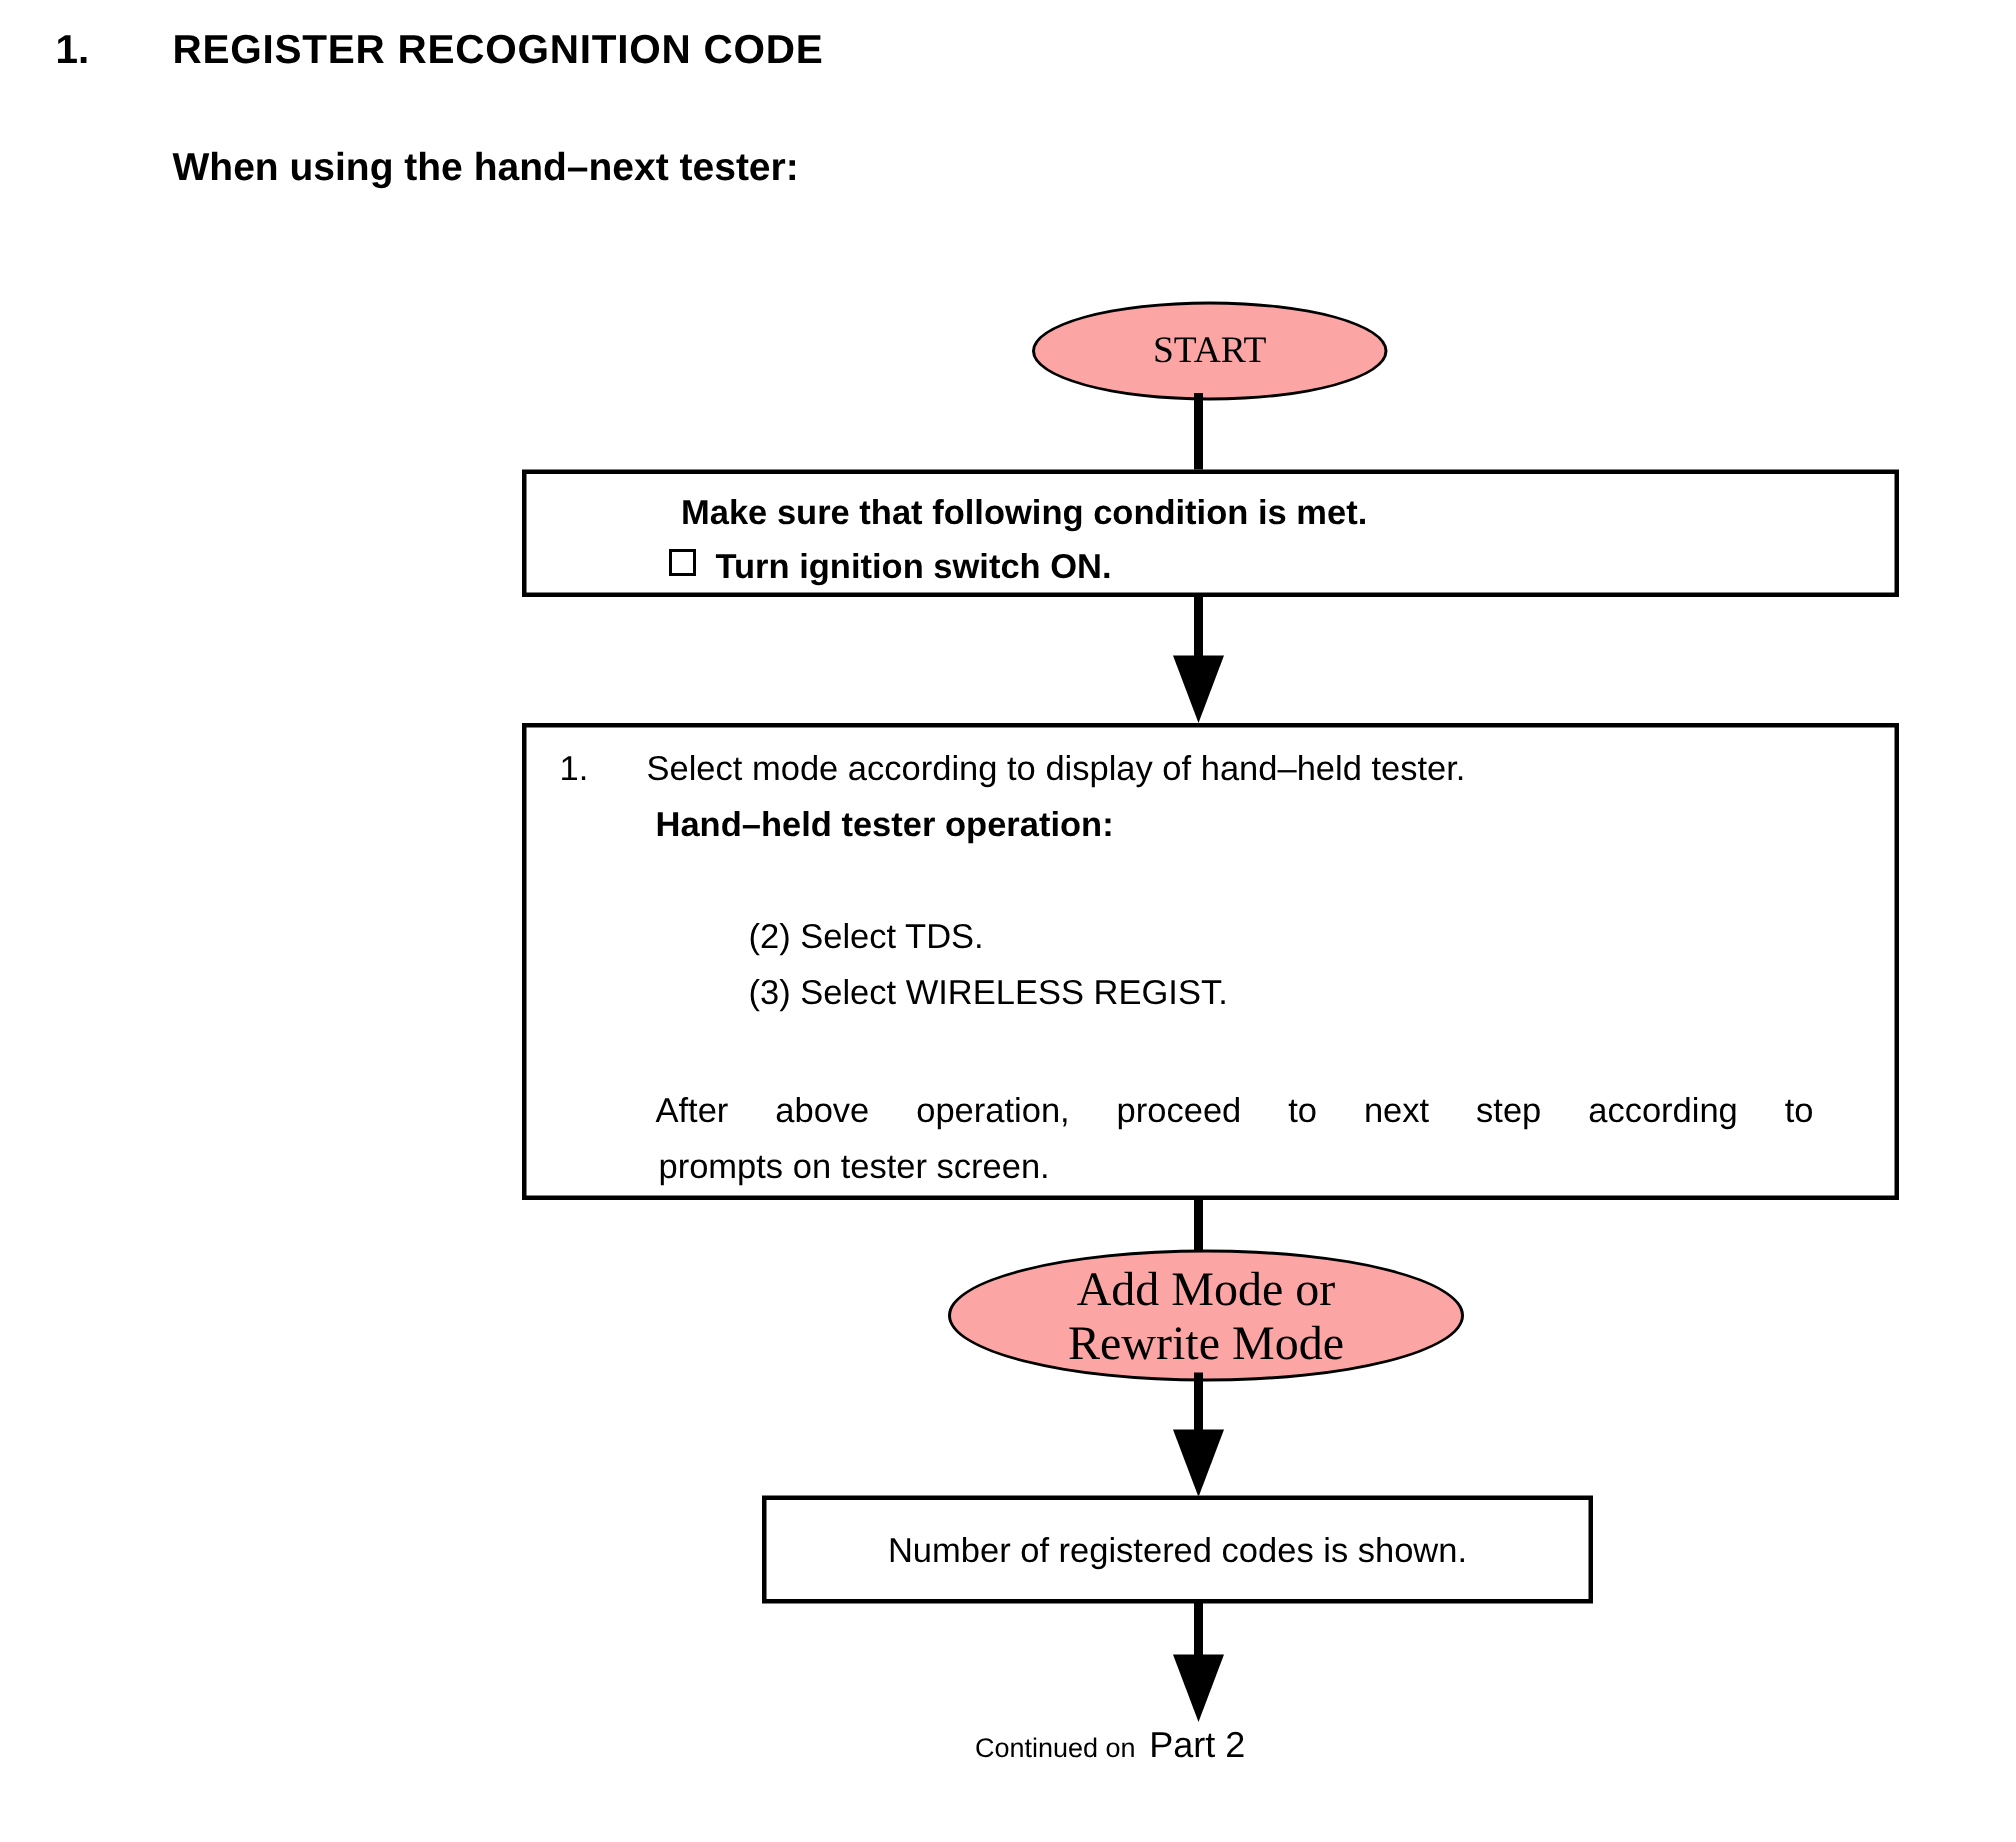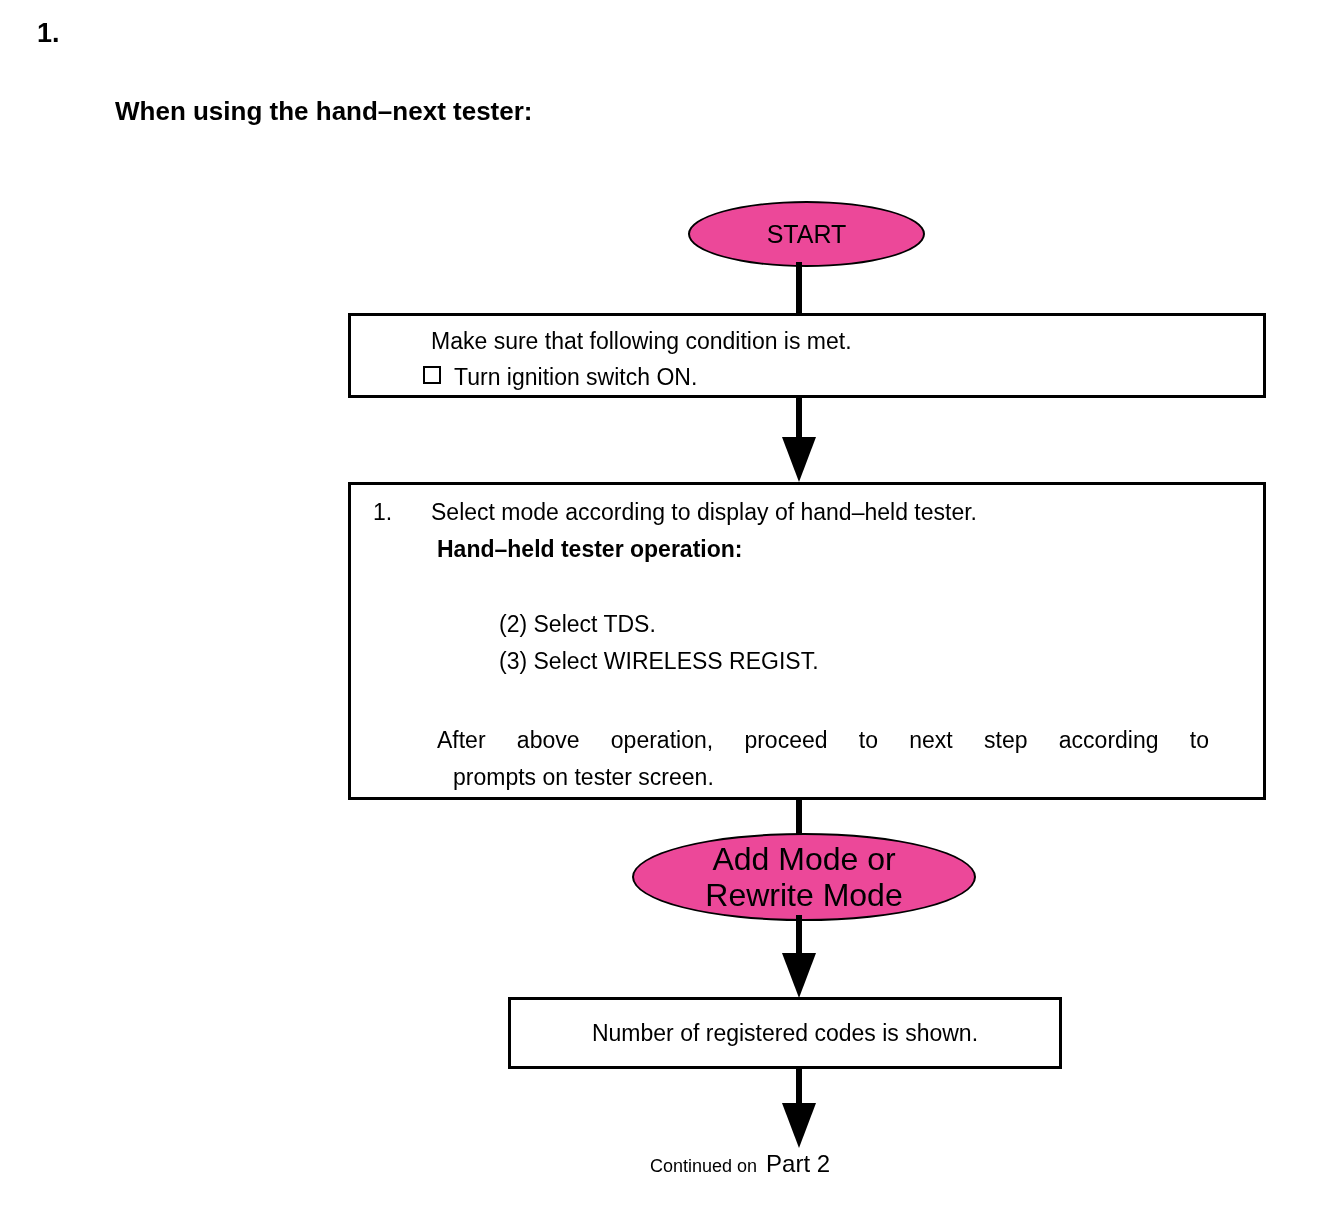--- a/index.html
+++ b/index.html
@@ -20,37 +20,38 @@
 
   
   .h-num    { left: 37px;  top: 18px;  font-size: 27px; font-weight: bold; }
   .h-title  { left: 115px; top: 18px;  font-size: 27px; font-weight: bold; letter-spacing: 0.5px; }
   .subtitle { left: 115px; top: 96px;  font-size: 26px; font-weight: bold; }
 
   
   .ellipse {
     border: 2.5px solid #000;
     border-radius: 50%;
-    background: #ec4899;
+    background: #fca5a5;
     display: flex;
     flex-direction: column;
     align-items: center;
     justify-content: center;
     text-align: left;
+    font-family: Liberation Serif, serif;
   }
   .start-ellipse { left: 688px; top: 201px; width: 233px; height: 62px; font-size: 25px; }
   .mode-ellipse  { left: 632px; top: 833px; width: 340px; height: 84px; font-size: 32px; line-height: 36px; }
 
   .rect {
     border: 3px solid #000;
     background: #fff;
     box-sizing: border-box;
   }
   .condition-box { left: 348px; top: 313px; width: 918px; height: 85px; font-size: 23px; }
-  .condition-box .inner { padding-top: 7px; padding-left: 72px; line-height: 36px; }
+  .condition-box .inner { padding-top: 7px; padding-left: 95px; line-height: 36px; font-weight: bold; }
   .condition-box .row1 { margin-left: 8px; }
   .checkbox-square {
     display: inline-block;
     width: 14px; height: 14px;
     border: 2px solid #000;
     margin-right: 13px;
     vertical-align: 1px;
   }
 
   .step-box { left: 348px; top: 482px; width: 918px; height: 318px; font-size: 23px; }
@@ -61,21 +62,21 @@
   .s-sub1  { left: 148px; top: 89px; }
   .s-sub2  { left: 148px; top: 126px; }
   .s-sub3  { left: 148px; top: 163px; }
   .s-noteA {
     position: absolute;
     left: 86px; top: 242px; width: 772px;
     line-height: 27px;
     text-align: justify;
     text-align-last: justify;
   }
-  .s-noteB { left: 102px; top: 279px; text-align: right; }
+  .s-noteB { left: 88px; top: 279px; text-align: right; }
 
   .result-box {
     left: 508px; top: 997px; width: 554px; height: 72px;
     font-size: 23px;
     display: flex; align-items: center; justify-content: center;
     text-align: center;
   }
 
   
   .vline { background: #000; width: 6px; }
@@ -99,20 +100,21 @@
   .continued { left: 650px; top: 1150px; white-space: nowrap; }
   .continued .main { font-size: 18px; }
   .continued .part { font-size: 24px; margin-left: 9px; }
 </style>
 </head>
 <body>
 
 <div id="page">
 
   <div class="abs h-num">1.</div>
+  <div class="abs h-title">REGISTER RECOGNITION CODE</div>
   <div class="abs subtitle">When using the hand–next tester:</div>
 
   <div class="abs ellipse start-ellipse">
     <span>START</span>
   </div>
 
   <div class="abs vline line-start-cond"></div>
 
   <div class="abs rect condition-box">
     <div class="inner">

